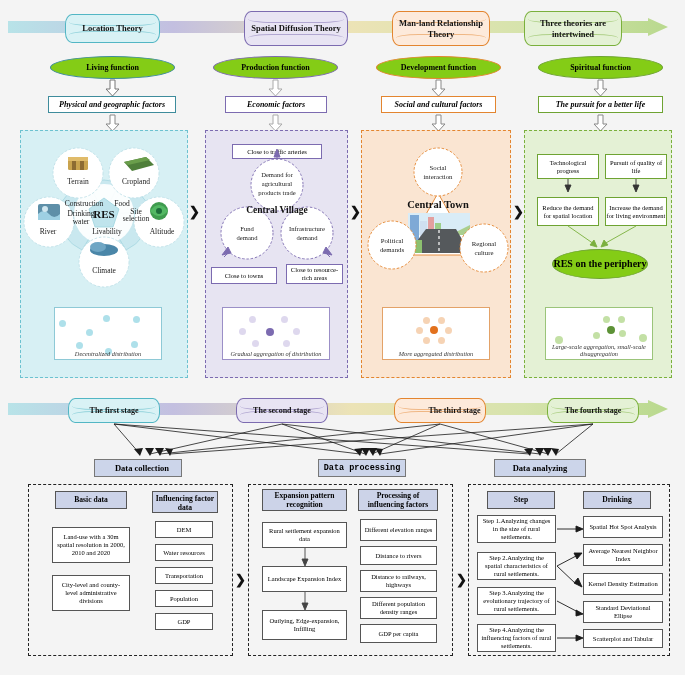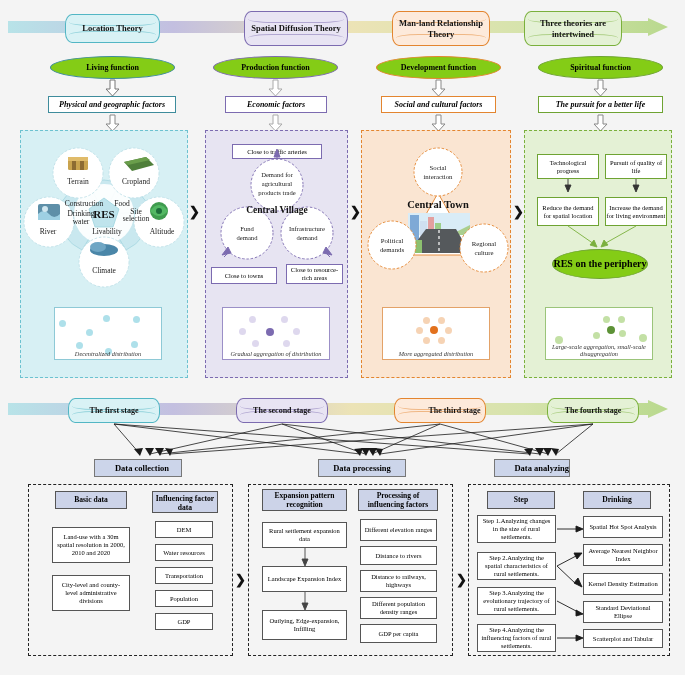--- a/index.html
+++ b/index.html
@@ -432,24 +432,24 @@
     <polygon points="530,34 524,27 533,26"></polygon>
     <polygon points="540,34 535,26 544,26"></polygon>
     <polygon points="548,34 543,26 552,26"></polygon>
     <polygon points="556,34 551,26 559,27"></polygon>
   </g>
 </svg>
 
 <div class="abs bluebox ctr" style="left:94px;top:459px;width:88px;height:18px;padding-left:8px;">
     <span>Data collection</span>
   </div>
-<div class="abs bluebox ctr" style="left:318px;top:459px;width:88px;height:18px;">
+<div class="abs bluebox ctr" style="left:318px;top:459px;width:88px;height:18px;font-family:Liberation Mono, monospace;">
     <span>Data processing</span>
   </div>
-<div class="abs bluebox ctr" style="left:494px;top:459px;width:76px;height:18px;justify-content:flex-end;">
+<div class="abs bluebox ctr" style="left:494px;top:459px;width:92px;height:18px;">
     <span>Data analyzing</span>
   </div>
 
 <div class="abs panel" style="left:28px;top:484px;width:205px;height:172px;border-color:#222;background:transparent;"></div>
 
 <div class="abs hbox ctr" style="left:55px;top:491px;width:72px;height:18px;">
     <span>Basic data</span>
   </div>
 <div class="abs hbox ctr" style="left:152px;top:491px;width:66px;height:22px;align-items:flex-end;">
     <span>Influencing factor data</span>

